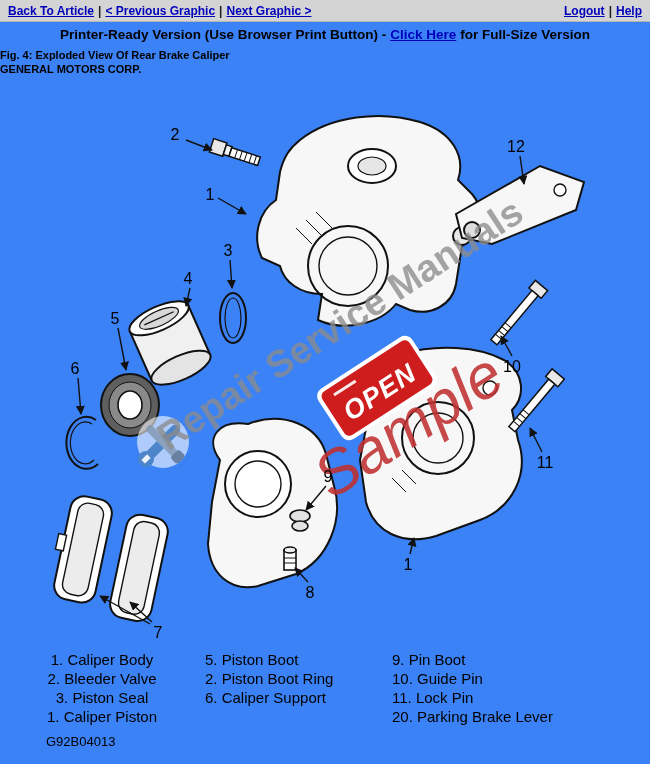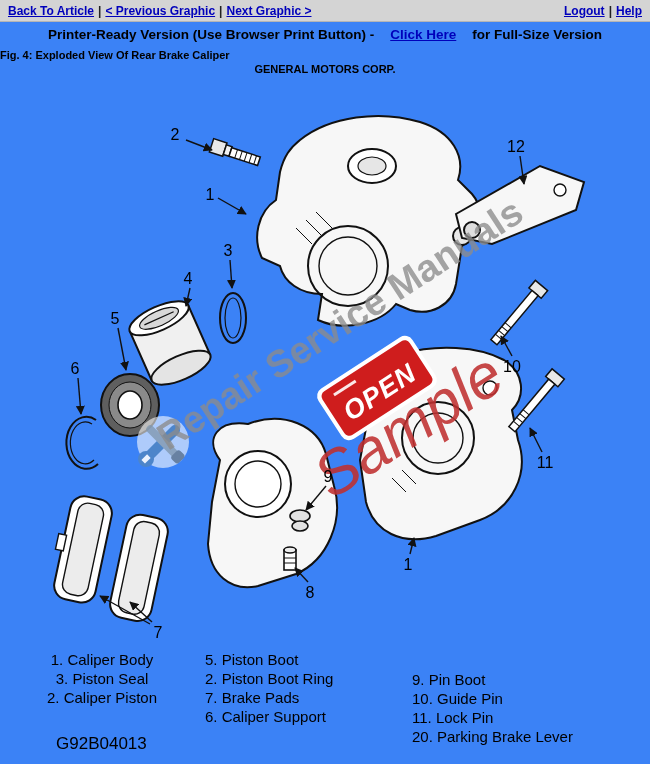--- a/index.html
+++ b/index.html
@@ -13,42 +13,42 @@
     display:flex; align-items:center; justify-content:space-between;
     padding:0 8px; font-size:12px; font-weight:bold;
   }
   .topbar a { color:#0000bb; text-decoration:underline; }
   .sep { color:#222; margin:0 4px; font-weight:bold; }
 
   .print-line {
     position:absolute; top:27px; left:0; width:100%;
     text-align:center; font-size:13.5px; font-weight:bold;
   }
-  .print-line a { color:#0000bb; text-decoration:underline; margin:0 16px; }
+  .print-line a { color:#0000bb; text-decoration:underline; margin:0 4px; }
 
   .fig-caption {
     position:absolute; top:49px; left:0; width:100%;
     text-align:left; font-size:11px; font-weight:bold;
   }
   .company {
     position:absolute; top:63px; left:0; width:100%;
-    text-align:center; font-size:11px; font-weight:bold;
+    font-size:11px; font-weight:bold;
   }
 
   .diagram { position:absolute; top:88px; left:0; width:650px; height:558px; }
   .diagram svg { display:block; }
 
   .legend { position:absolute; top:650px; left:0; width:650px; font-size:15px; }
   .legend-col { position:absolute; top:0; }
   .legend-col.c1 { left:47px;text-align:center; }
   .legend-col.c2 { left:205px; }
-  .legend-col.c3 { left:412px;margin-top:20px; }
+  .legend-col.c3 { left:392px; }
   .legend-item { line-height:19px; white-space:nowrap; }
 
-  .part-code { position:absolute; top:734px; left:56px; font-size:17px; }
+  .part-code { position:absolute; top:734px; left:46px; font-size:13px; }
 </style>
 </head>
 <body>
 
 <div id="page">
 
   <div class="topbar">
     <div class="nav-left">
       <a href="#">Back To Article</a><span class="sep">|</span><a href="#">&lt; Previous Graphic</a><span class="sep">|</span><a href="#">Next Graphic &gt;</a>
     </div>
@@ -224,27 +224,27 @@
         <text x="310" y="510">8</text>
         <text x="408" y="482">1</text>
         <text x="158" y="550">7</text>
       </g>
     </svg>
   </div>
 
   <div class="legend">
     <div class="legend-col c1">
       <div class="legend-item">1. Caliper Body</div>
+      <div class="legend-item">2. Bleeder Valve</div>
       <div class="legend-item">3. Piston Seal</div>
-      <div class="legend-item">2. Caliper Piston</div>
+      <div class="legend-item">1. Caliper Piston</div>
     </div>
     <div class="legend-col c2">
       <div class="legend-item">5. Piston Boot</div>
       <div class="legend-item">2. Piston Boot Ring</div>
-      <div class="legend-item">7. Brake Pads</div>
       <div class="legend-item">6. Caliper Support</div>
     </div>
     <div class="legend-col c3">
       <div class="legend-item">9. Pin Boot</div>
       <div class="legend-item">10. Guide Pin</div>
       <div class="legend-item">11. Lock Pin</div>
       <div class="legend-item">20. Parking Brake Lever</div>
     </div>
   </div>
 

